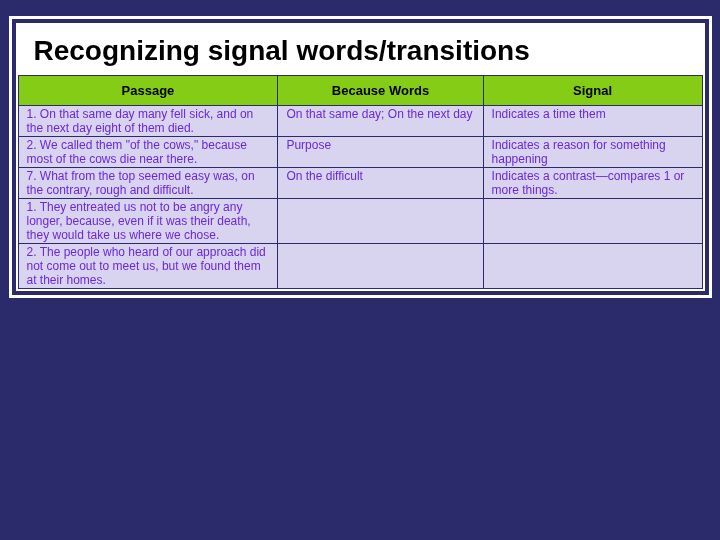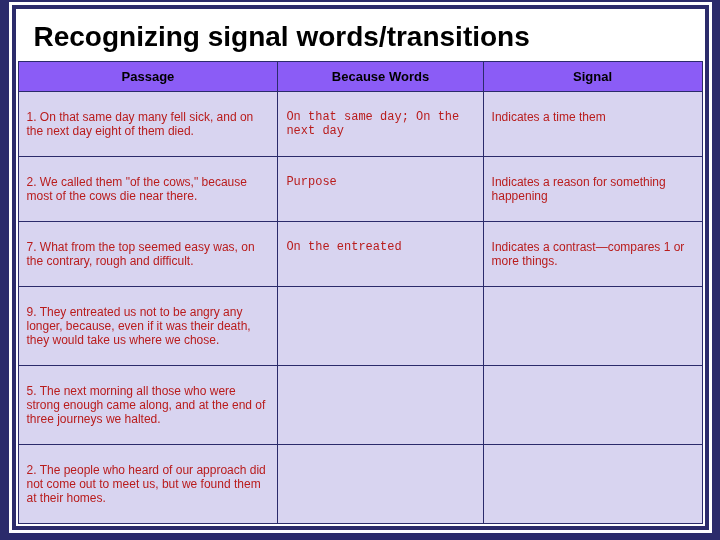--- a/index.html
+++ b/index.html
@@ -7,21 +7,21 @@
     body {
       width: 720px;
       height: 540px;
       background: #2b2b6b;
       font-family: Arial, sans-serif;
       overflow: hidden;
     }
 
     .outer-border {
       width: 703px;
-      margin: 2px auto;
+      margin: 16px auto;
       border: 3px solid #ffffff;
       background: #2b2b6b;
     }
 
     .inner-border {
       border: 2px solid #ffffff;
       margin: 4px;
       background: #ffffff;
     }
 
@@ -36,44 +36,43 @@
       color: #000000;
       font-family: Arial, sans-serif;
     }
 
     table {
       width: 100%;
       border-collapse: collapse;
     }
 
     thead tr th {
-      background: #8b5cf6;
+      background: #84cc16;
       color: #000000;
       font-weight: bold;
       font-size: 13px;
       padding: 7px 12px;
       border: 1px solid #2b2b6b;
       text-align: center;
     }
 
     tbody tr td {
       background: #d8d4f0;
-      color: #b91c1c;
+      color: #6d28d9;
       font-size: 12px;
-      padding: 18px 8px;
+      padding: 1px 8px;
       border: 1px solid #2b2b6b;
       vertical-align: top;
     }
 
     tbody tr td:first-child {
       width: 38%;
     }
     tbody tr td:nth-child(2) {
       width: 30%;
-      font-family: Liberation Mono, monospace;
     }
     tbody tr td:nth-child(3) {
       width: 32%;
     }
   </style>
 </head>
 <body>
 
 <div class="outer-border">
   <div class="inner-border">
@@ -94,30 +93,25 @@
             <td>On that same day; On the next day</td>
             <td>Indicates a time them</td>
           </tr>
           <tr>
             <td>2. We called them "of the cows," because most of the cows die near there.</td>
             <td>Purpose</td>
             <td>Indicates a reason for something happening</td>
           </tr>
           <tr>
             <td>7. What from the top seemed easy was, on the contrary, rough and difficult.</td>
-            <td>On the entreated</td>
+            <td>On the difficult</td>
             <td>Indicates a contrast—compares 1 or more things.</td>
           </tr>
           <tr>
-            <td>9. They entreated us not to be angry any longer, because, even if it was their death, they would take us where we chose.</td>
-            <td></td>
-            <td></td>
-          </tr>
-          <tr>
-            <td>5. The next morning all those who were strong enough came along, and at the end of three journeys we halted.</td>
+            <td>1. They entreated us not to be angry any longer, because, even if it was their death, they would take us where we chose.</td>
             <td></td>
             <td></td>
           </tr>
           <tr>
             <td>2. The people who heard of our approach did not come out to meet us, but we found them at their homes.</td>
             <td></td>
             <td></td>
           </tr>
         </tbody>
     </table>

